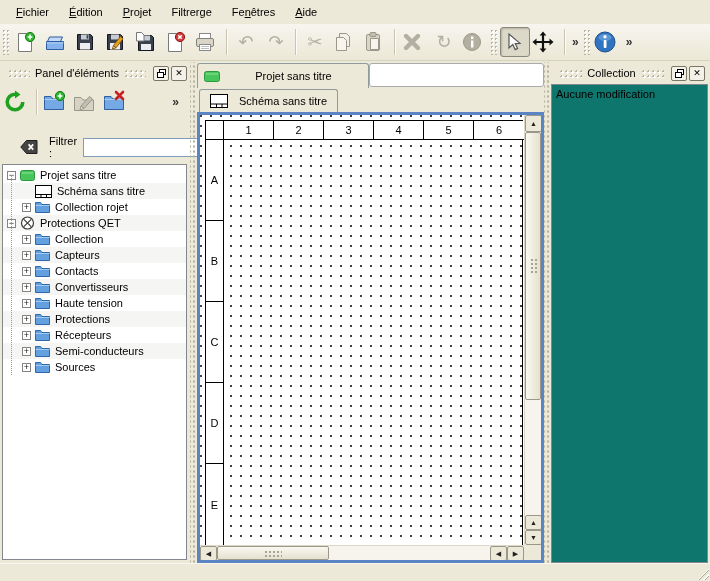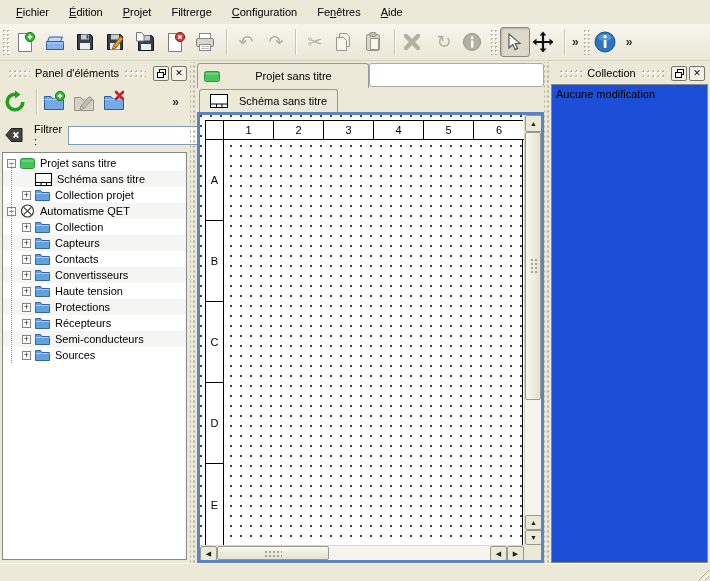--- a/index.html
+++ b/index.html
@@ -35,21 +35,21 @@
     background-image:radial-gradient(circle,#fff 1px,transparent 1.2px),radial-gradient(circle,#b5b19e 1px,transparent 1.2px);
     background-size:5px 5px; background-position:1px 1px,0 0; }
   .dock-title .t { white-space:nowrap; }
   .dock-btn { width:16px; height:15px; border:1px solid #7a7768; background:#f4f2e8; border-radius:2px; margin-left:2px; display:flex; align-items:center; justify-content:center; font-size:9px; line-height:1; flex:none; }
   
   .panel-tools { height:40px; display:flex; align-items:center; padding:0 2px; flex:none; }
   .ptbtn { width:30px; height:30px; display:flex; align-items:center; justify-content:center; flex:none; }
   .psep { width:1px; height:26px; background:#c9c5b2; box-shadow:1px 0 0 #fdfcf8; margin:0 4px; flex:none; }
   .panel-tools .chev { margin-left:auto; margin-right:6px; }
   
-  .filter-row { height:26px; display:flex; align-items:center; padding:0 5px; gap:6px; flex:none; }
+  .filter-row { height:26px; display:flex; align-items:center; padding:0 20px; gap:6px; flex:none;margin-top:12px; }
   .filter-input { flex:1; height:19px; border:1px solid #7f9db9; background:#fff; font-family:inherit; font-size:11px; padding:1px 3px; }
   
   .tree { flex:1; margin:4px 3px 3px 2px; background:#fff; border:1px solid #828790; overflow:hidden; position:relative; padding-top:2px; }
   .trow { height:16px; display:flex; align-items:center; white-space:nowrap; }
   .trow:nth-child(2n+3) { background:#f5f5f3; }
   .exp { width:9px; height:9px; border:1px solid #848484; background:#fff; font-size:9px; line-height:7px; text-align:center; margin:0 4px 0 0; flex:none; color:#222; }
   .lv0 { padding-left:4px; } .lv1 { padding-left:19px; }
   .noexp { width:13px; flex:none; }
   .ticon { margin-right:5px; flex:none; display:flex; }
   .guide { position:absolute; border-left:1px dotted #9a9a9a; width:0; }
@@ -83,37 +83,36 @@
     background-image:radial-gradient(circle,#a8a494 1px,transparent 1.2px); background-size:4px 4px; }
   .vtrack { flex:1; }
   .hscroll { position:absolute; left:0; bottom:0; right:17px; height:15px; background:#f6f4ec; display:flex; border-top:1px solid #dcd8c8; }
   .hscroll .sbtn { width:17px; height:15px; }
   .hthumb { width:112px; background:linear-gradient(#faf8f0,#e5e1d0); border:1px solid #9b988a; border-radius:2px; position:relative; flex:none; }
   .hthumb::after { content:""; position:absolute; top:3px; left:50%; margin-left:-9px; width:18px; height:9px;
     background-image:radial-gradient(circle,#a8a494 1px,transparent 1.2px); background-size:4px 4px; }
   .htrack { flex:1; }
   .scorner { position:absolute; right:0; bottom:0; width:17px; height:15px; background:#ece9d8; }
   
-  .undo-list { flex:1; margin-top:2px; background:#1d4ed8; border:1px solid #828790; padding:2px 4px; }
+  .undo-list { flex:1; margin-top:2px; background:#0f766e; border:1px solid #828790; padding:2px 4px; }
   .undo-item { height:16px; line-height:15px; }
   
   .statusbar { position:absolute; left:0; right:0; bottom:0; height:18px; background:#ece9d8; border-top:1px solid #f8f6ee; }
   .resize-grip { position:absolute; right:1px; bottom:1px; width:13px; height:13px;
     background:repeating-linear-gradient(135deg, transparent 0 2px, #fdfcf8 2px 3px, #a8a494 3px 4px);
     clip-path:polygon(100% 0, 100% 100%, 0 100%); }
 </style>
 </head>
 <body>
 
 <div class="menubar">
   <span class="menu-item"><span></span><span class="key">F</span><span>ichier</span></span>
   <span class="menu-item"><span></span><span class="key">É</span><span>dition</span></span>
   <span class="menu-item"><span></span><span class="key">P</span><span>rojet</span></span>
   <span class="menu-item"><span>Filtrer</span><span class="key">g</span><span>e</span></span>
-  <span class="menu-item"><span></span><span class="key">C</span><span>onfiguration</span></span>
   <span class="menu-item"><span>Fe</span><span class="key">n</span><span>êtres</span></span>
   <span class="menu-item"><span></span><span class="key">A</span><span>ide</span></span>
 </div>
 
 <div class="toolbar">
   <div class="gripper"></div>
 
   <div class="tbtn">
       <span class="ticon">
         <svg width="22" height="22">
@@ -365,31 +364,31 @@
           <span>Schéma sans titre</span>
         </div>
       <div class="trow lv1">
           <span class="exp">+</span>
           <span class="ticon">
             <svg width="15" height="12">
               <path d="M0.5 1.5h5l1.5 2h7.5v8H0.5z" fill="#64a0e0" stroke="#2f67a8"></path>
               <path d="M0.5 4.5h14" stroke="#a5c9f0"></path>
             </svg>
           </span>
-          <span>Collection projet</span>
+          <span>Collection rojet</span>
         </div>
       <div class="trow lv0">
           <span class="exp">−</span>
           <span class="ticon">
             <svg width="15" height="14">
               <circle cx="7.5" cy="7" r="6" fill="#fff" stroke="#3c3c3c" stroke-width="1.2"></circle>
               <path d="M3.8 3.3l7.4 7.4M11.2 3.3l-7.4 7.4" stroke="#3c3c3c" stroke-width="1.2"></path>
             </svg>
           </span>
-          <span>Automatisme QET</span>
+          <span>Protections QET</span>
         </div>
       <div class="trow lv1">
           <span class="exp">+</span>
           <span class="ticon">
             <svg width="15" height="12">
               <path d="M0.5 1.5h5l1.5 2h7.5v8H0.5z" fill="#64a0e0" stroke="#2f67a8"></path>
               <path d="M0.5 4.5h14" stroke="#a5c9f0"></path>
             </svg>
           </span>
           <span>Collection</span>

